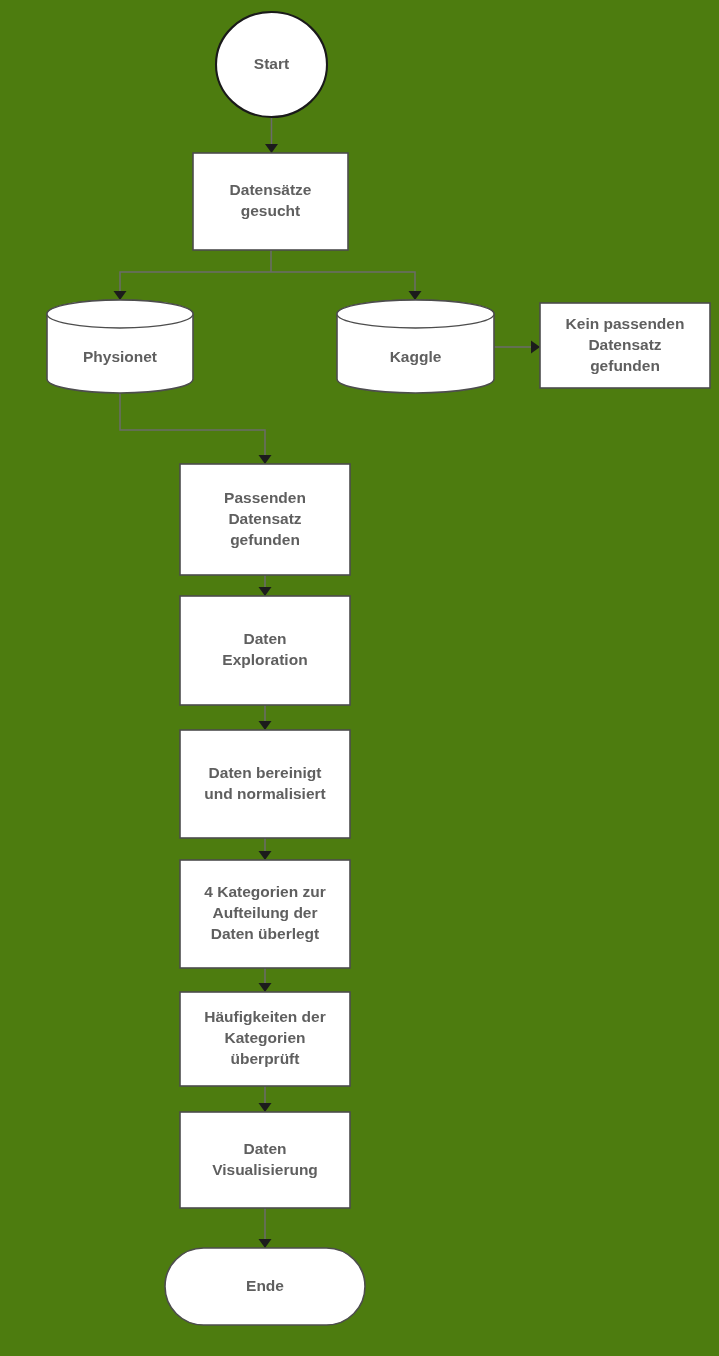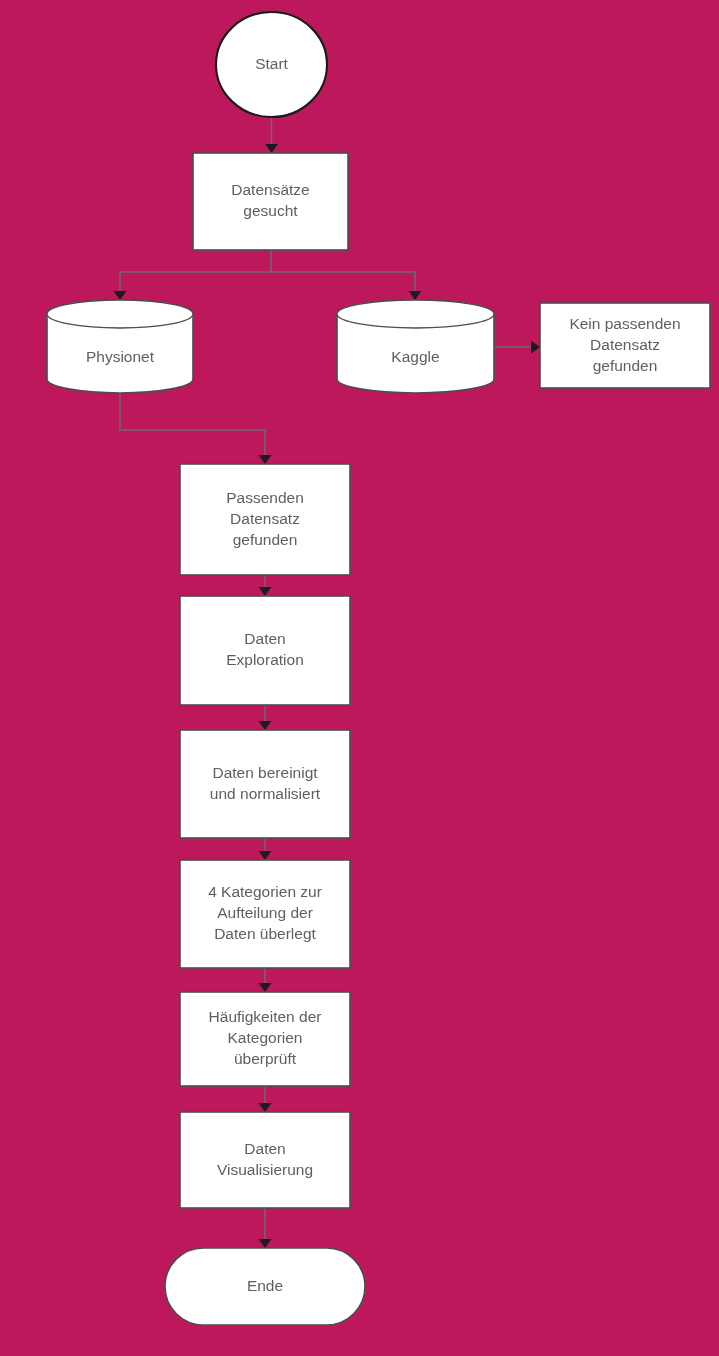--- a/index.html
+++ b/index.html
@@ -11,21 +11,22 @@
   body {
     width: 719px;
     height: 1356px;
     font-family: "Liberation Sans", sans-serif;
     overflow: hidden;
   }
   #flow-root {
     position: relative;
     width: 719px;
     height: 1356px;
-    background: #be185d;
+    background: #4d7c0f;
+    font-weight: bold;
   }
   svg#flow-svg {
     position: absolute;
     top: 0;
     left: 0;
     width: 719px;
     height: 1356px;
     display: block;
   }
   .node-shape {

